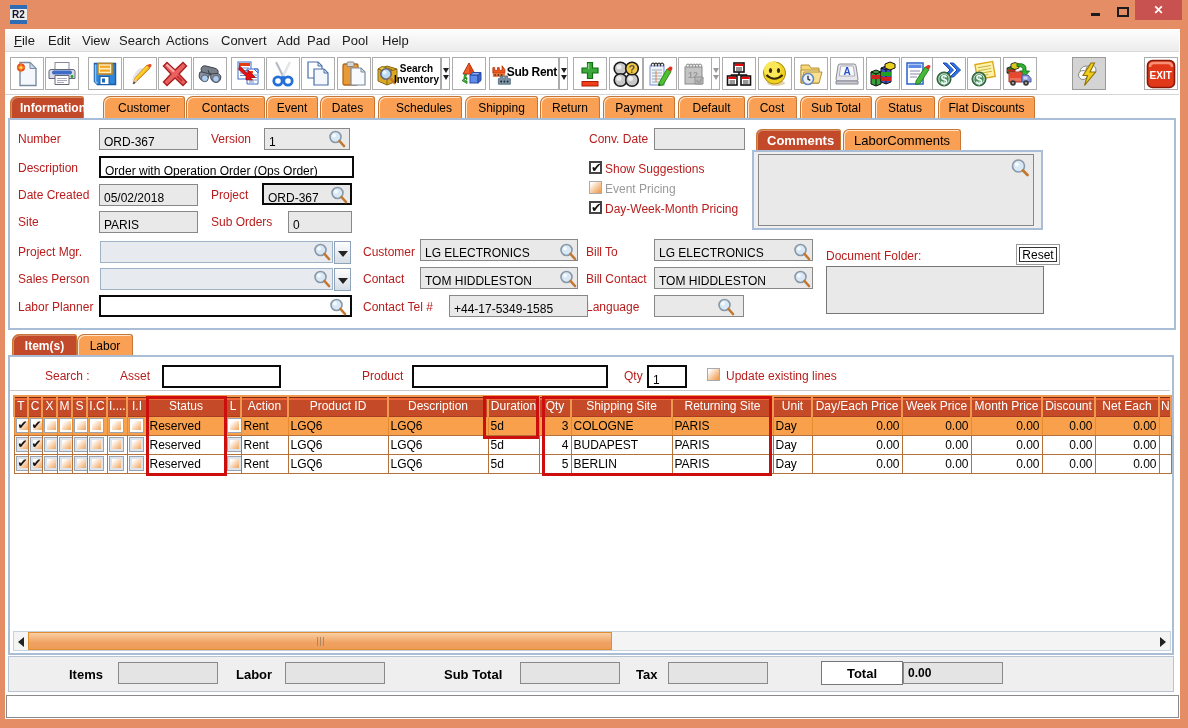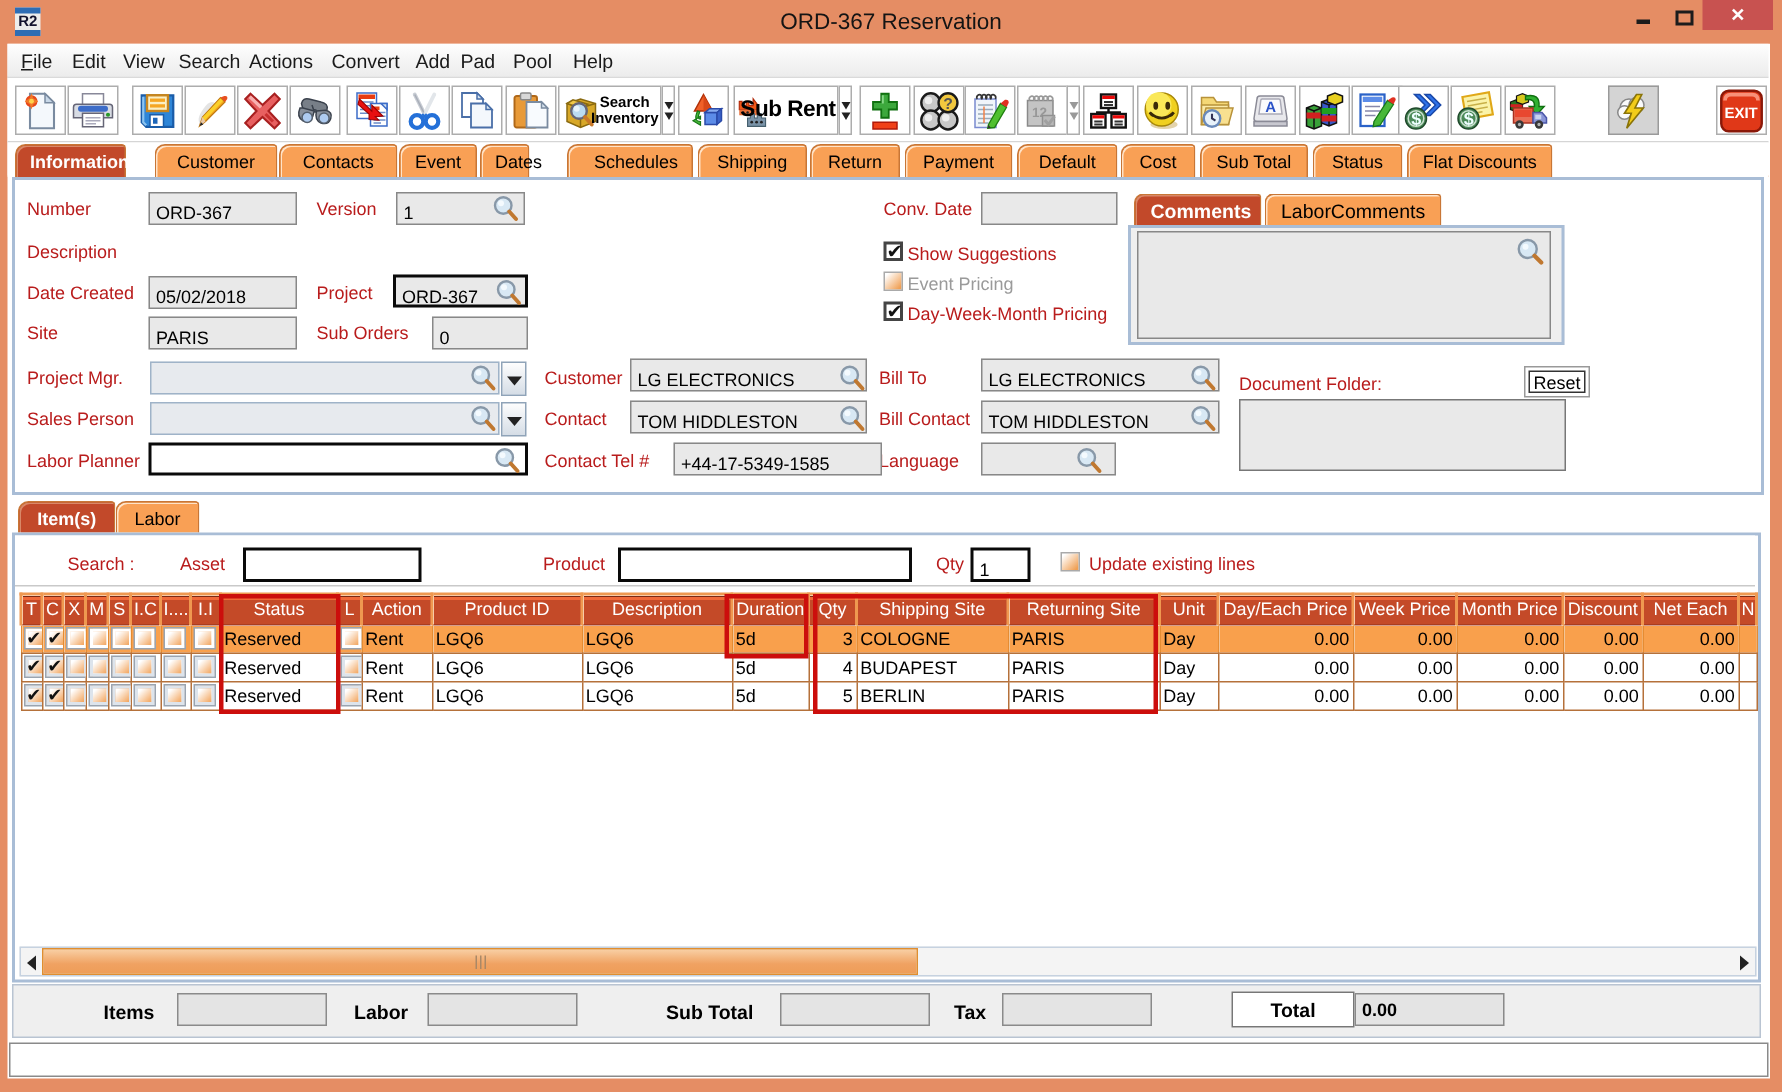--- a/index.html
+++ b/index.html
@@ -81,21 +81,20 @@
 #totals { position:absolute; left:8px; top:656px; width:1166px; height:36px; background:#EFEFEF; border:1px solid #B9C4D2; z-index:2; }
 .tlbl { position:absolute; top:10px; font-weight:bold; font-size:13px; }
 .tfld { position:absolute; top:5px; height:22px; background:#E4E4E4; border:1px solid #8A8A8A; font-size:12px; padding:3px 4px; }
 
 #statusbar { position:absolute; left:6px; top:695px; width:1173px; height:23px; background:#FFF; border:1px solid #8A8A8A; z-index:2; }
 </style>
 </head>
 <body>
 <div id="titlebar">
   <div id="appicon">R2</div>
-  <div id="title">ORD-367 Reservation</div>
   <div id="btn-min"></div>
   <div id="btn-max"></div>
   <div id="btn-close">✕</div>
 </div>
 <div id="client"></div>
 <div id="menubar">
   <span class="menu" style="left:9px;"><u>F</u>ile</span>
   <span class="menu" style="left:43px;">Edit</span>
   <span class="menu" style="left:77px;">View</span>
   <span class="menu" style="left:114px;">Search</span>
@@ -233,21 +232,21 @@
         <path d="M2 10 L2 4 L4 4 L4 7 L7 7 L7 4 L9 4 L9 7 L12 7 L12 2 L15 6 L15 10 Z" fill="#F05818" stroke="#B02808" stroke-width="0.8"></path>
         <rect x="2" y="10" width="13" height="4" fill="#E87038"></rect>
         <circle cx="4.5" cy="12" r="0.9" fill="#222"></circle>
         <circle cx="8" cy="12" r="0.9" fill="#222"></circle>
         <circle cx="11.5" cy="12" r="0.9" fill="#222"></circle>
         <path d="M8 22 L8 16 L10 16 L10 13 L13 13 L13 16 L15 16 L15 13 L18 13 L18 16 L21 16 L21 22 Z" fill="#7A93A8" stroke="#46606E" stroke-width="0.8"></path>
         <circle cx="11" cy="19" r="1" fill="#222"></circle>
         <circle cx="14.5" cy="19" r="1" fill="#222"></circle>
         <circle cx="18" cy="19" r="1" fill="#222"></circle>
       </svg>
-      <span class="tlabel" style="top:9px; font-size:15px; right:1px; letter-spacing:-0.3px;">Sub Rent</span>
+      <span class="tlabel" style="top:9px; font-size:12px; right:1px; letter-spacing:-0.3px;">Sub Rent</span>
     </span>
   <span class="arrstrip" style="left:554px;">
       <i style="top:10px;"></i>
       <i style="top:17px;"></i>
     </span>
   <span class="tbtn" style="left:568px;">
       <svg width="24" height="27" viewBox="0 0 24 27">
         <path d="M9.5 2 h5 v5.5 H20 v5 h-5.5 V18 h-5 v-5.5 H4 v-5 h5.5 z" fill="#3CA83C" stroke="#107010" stroke-width="1.2"></path>
         <path d="M10.5 3 v5.5" stroke="#88D888" stroke-width="1.4"></path>
         <rect x="4" y="21" width="16" height="4.5" fill="#F04018" stroke="#B01808" stroke-width="1"></rect>
@@ -407,21 +406,21 @@
         <text x="3.6" y="19.5" font-size="10" font-weight="bold" fill="#FFF">EXIT</text>
       </svg>
     </span>
 </div>
 <div id="tabline"></div>
 <div id="tabrow">
   <span class="tab sel" style="left:5px; width:74px; text-align:center;">Information</span>
   <span class="tab" style="left:98px; width:82px; text-align:center;">Customer</span>
   <span class="tab" style="left:181px; width:79px; text-align:center;">Contacts</span>
   <span class="tab" style="left:261px; width:52px; text-align:center;">Event</span>
-  <span class="tab" style="left:315px; width:33px; text-align:center;">Dates</span>
+  <span class="tab" style="left:315px; width:55px; text-align:center;">Dates</span>
   <span class="tab" style="left:373px; width:84px; text-align:right;">Schedules</span>
   <span class="tab" style="left:460px; width:73px; text-align:center;">Shipping</span>
   <span class="tab" style="left:535px; width:60px; text-align:center;">Return</span>
   <span class="tab" style="left:598px; width:72px; text-align:center;">Payment</span>
   <span class="tab" style="left:673px; width:67px; text-align:center;">Default</span>
   <span class="tab" style="left:742px; width:50px; text-align:center;">Cost</span>
   <span class="tab" style="left:795px; width:72px; text-align:center;">Sub Total</span>
   <span class="tab" style="left:870px; width:60px; text-align:center;">Status</span>
   <span class="tab" style="left:933px; width:97px; text-align:center;">Flat Discounts</span>
 </div>
@@ -429,20 +428,21 @@
   <span class="lbl" style="left:8px; top:12px;">Number</span>
   <span class="fld" style="left:89px; top:8px; width:99px;">ORD-367</span>
   <span class="lbl" style="left:201px; top:12px;">Version</span>
   <span class="fld" style="left:254px; top:8px; width:86px;">1</span>
   <svg class="magw" style="left:317px; top:9px;" viewBox="0 0 20 20">
       <circle cx="8.5" cy="8" r="5.5" fill="#D8E8F4" stroke="#8898A8" stroke-width="1.6"></circle>
       <circle cx="7" cy="6.5" r="2" fill="#F4FAFE"></circle>
       <path d="M12.5 12 L17 17" stroke="#C07830" stroke-width="2.6" stroke-linecap="round"></path>
     </svg>
   <span class="lbl" style="left:8px; top:41px;">Description</span>
+  <span class="fld wht" style="left:89px; top:36px; width:255px;">Order with Operation Order (Ops Order)</span>
   <span class="lbl" style="left:8px; top:68px;">Date Created</span>
   <span class="fld" style="left:89px; top:64px; width:99px;">05/02/2018</span>
   <span class="lbl" style="left:201px; top:68px;">Project</span>
   <span class="fld blk" style="left:252px; top:63px; width:90px;">ORD-367</span>
   <svg class="magw" style="left:319px; top:65px;" viewBox="0 0 20 20">
       <circle cx="8.5" cy="8" r="5.5" fill="#D8E8F4" stroke="#8898A8" stroke-width="1.6"></circle>
       <circle cx="7" cy="6.5" r="2" fill="#F4FAFE"></circle>
       <path d="M12.5 12 L17 17" stroke="#C07830" stroke-width="2.6" stroke-linecap="round"></path>
     </svg>
   <span class="lbl" style="left:8px; top:95px;">Site</span>

